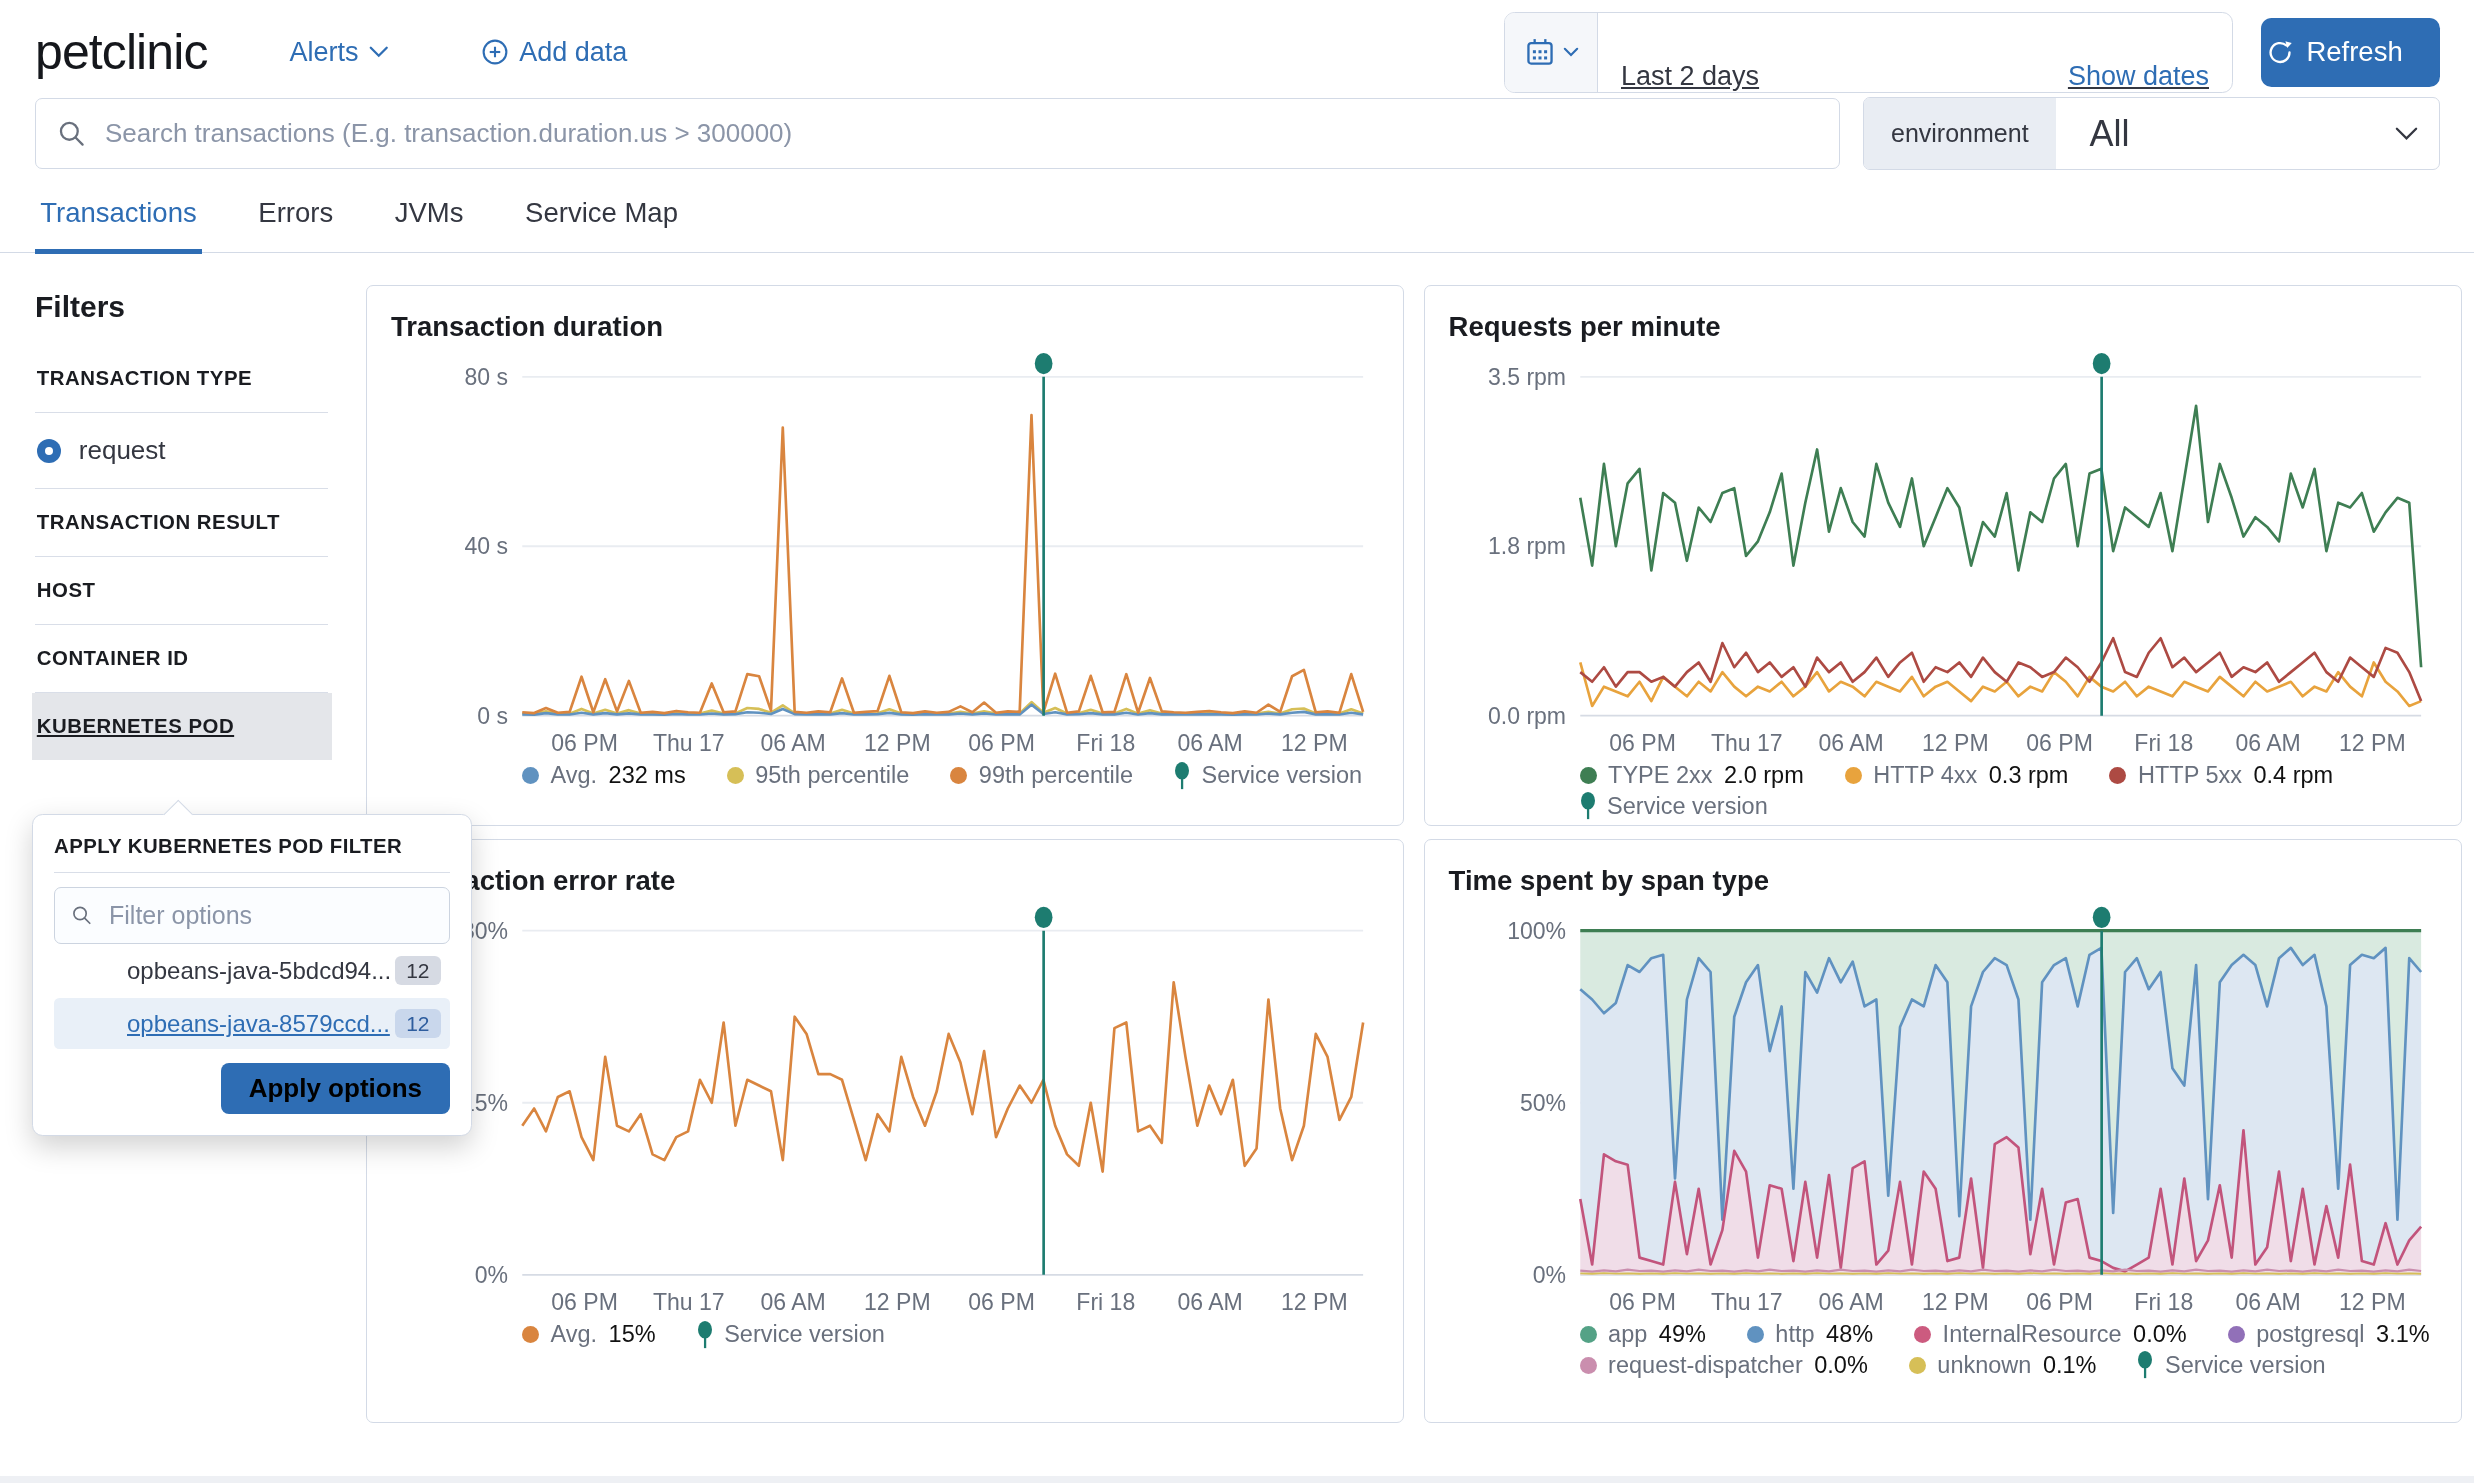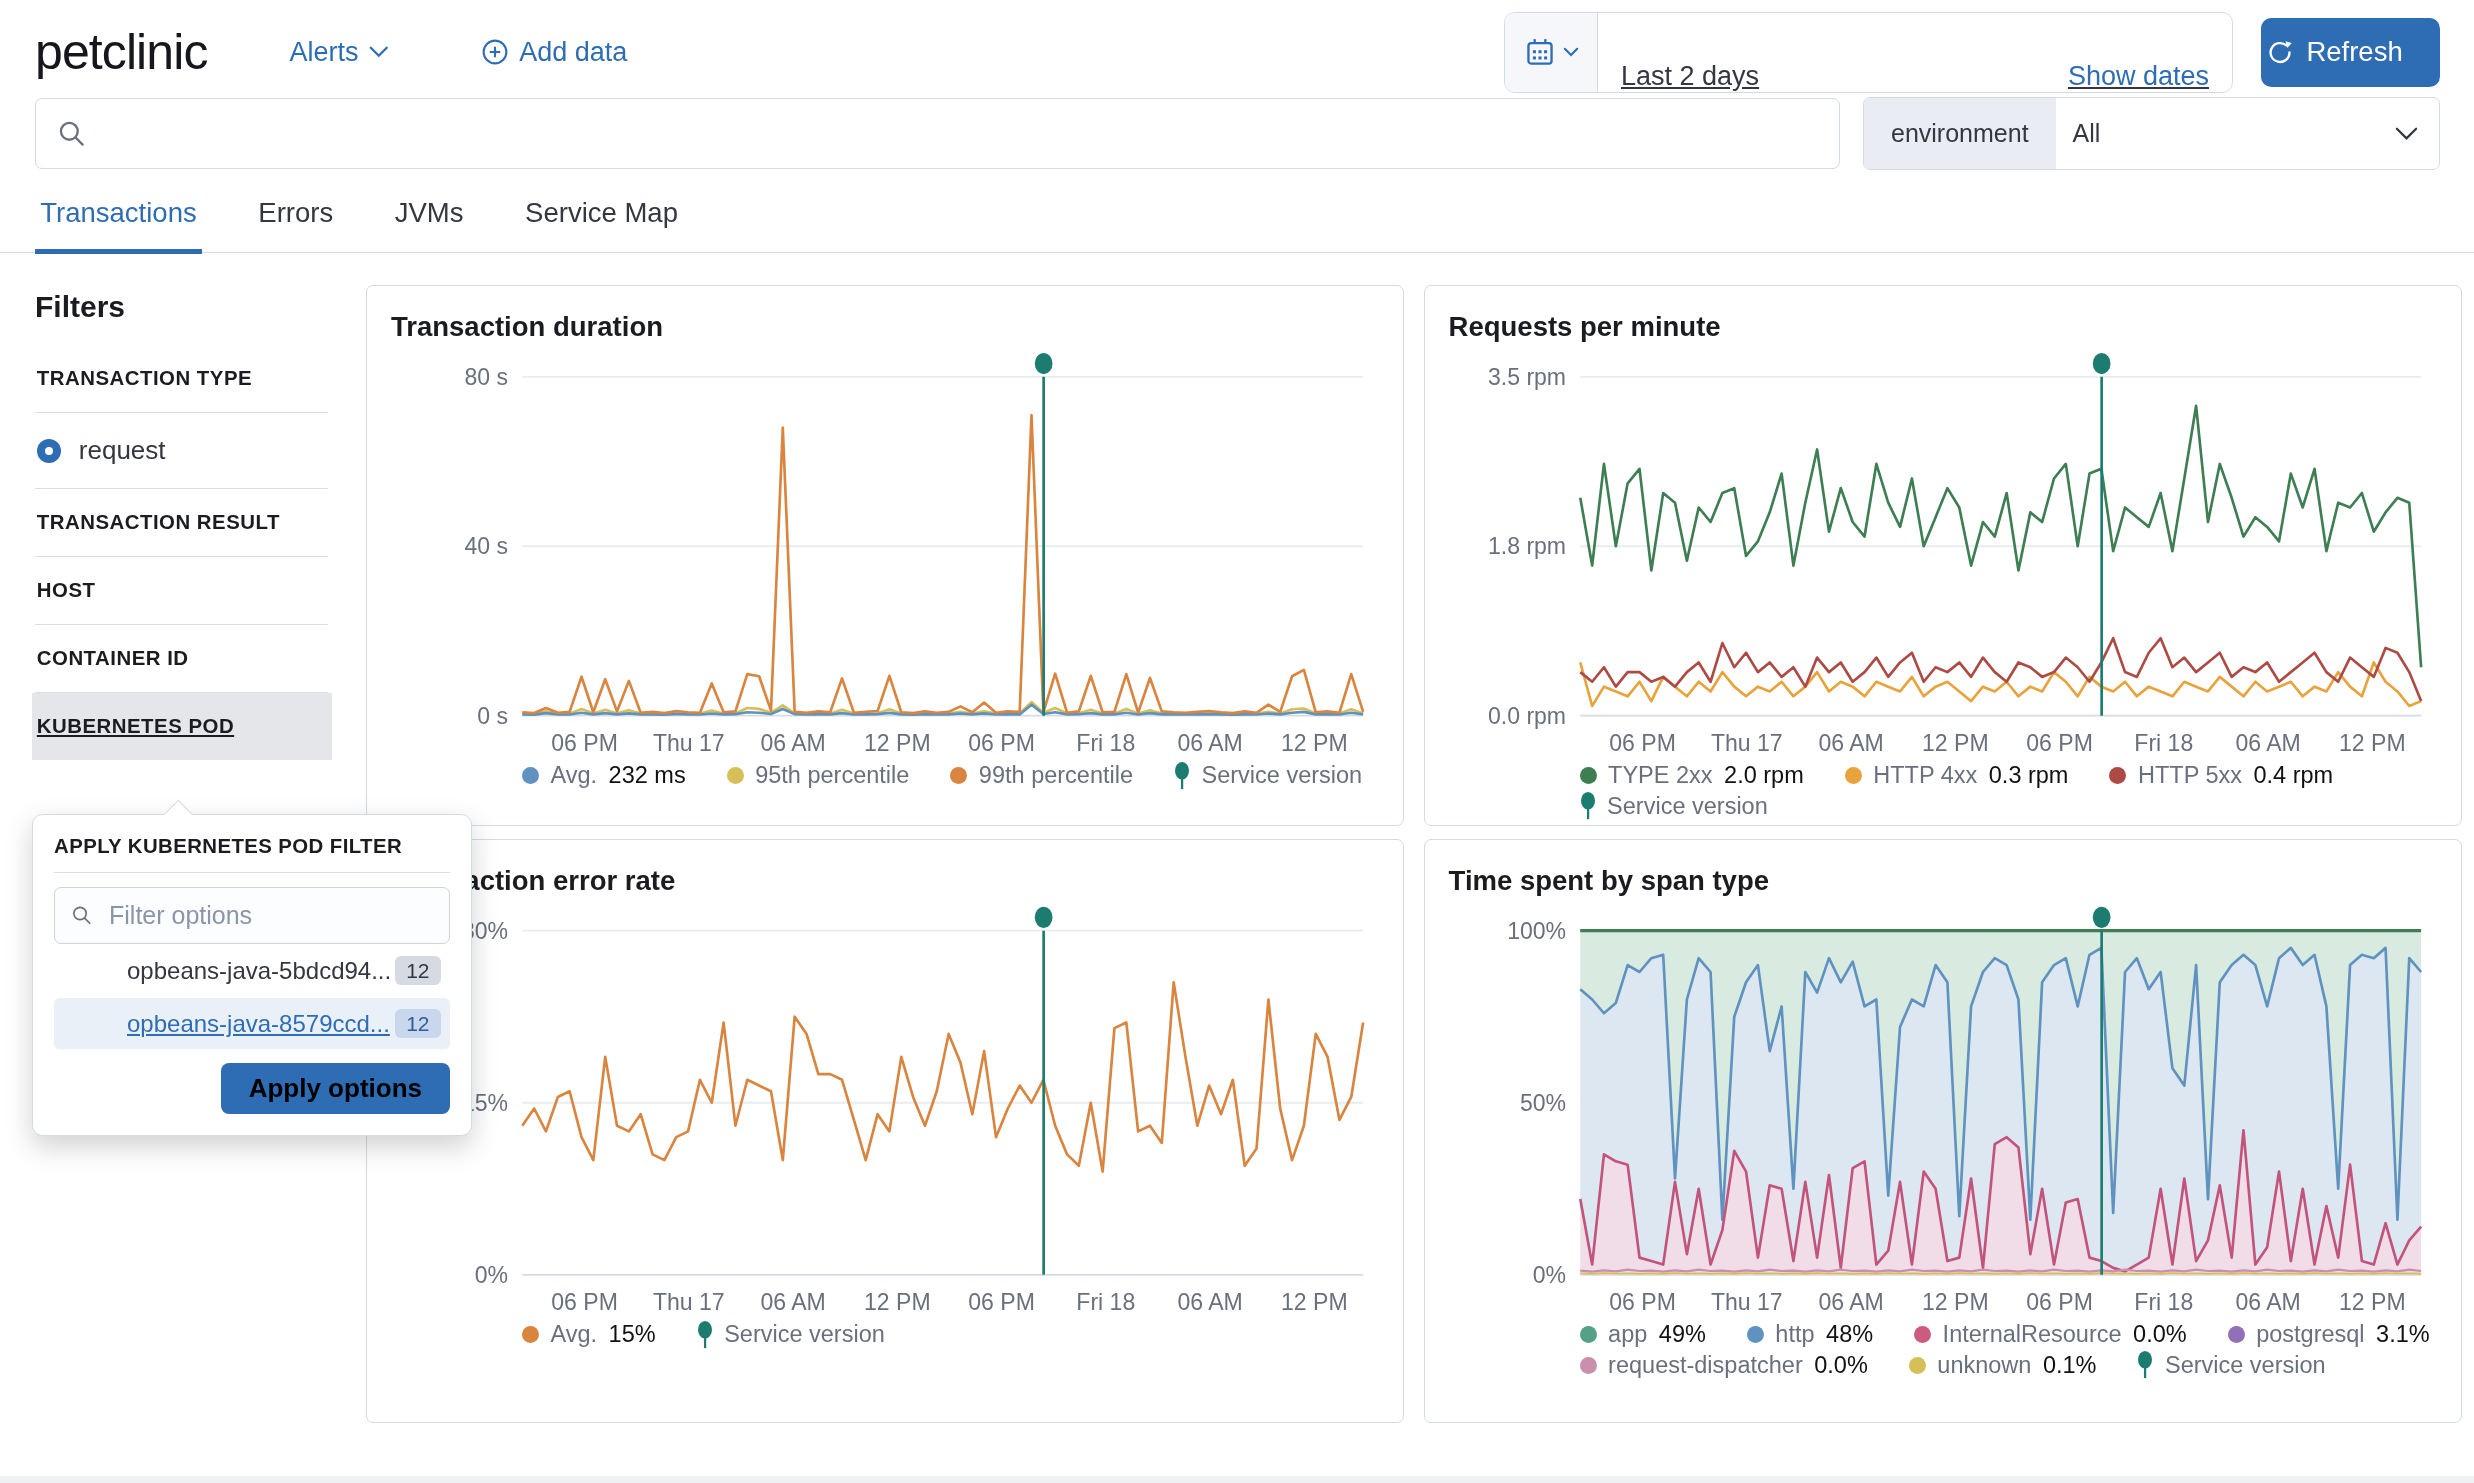--- a/index.html
+++ b/index.html
@@ -19,21 +19,21 @@
   .dp-showdates{margin-left:auto;padding-right:23px;font-size:27px;color:#2e6db4;cursor:pointer;}
   .refresh-btn{display:flex;align-items:center;justify-content:flex-start;gap:12.4px;width:179px;height:69px;background:#2e6db4;color:#fff;font-size:27.5px;border:none;border-radius:10.6px;cursor:pointer;}
 
   
   .search-row{display:flex;align-items:center;gap:23px;padding:12.4px 35px 0 35px;}
   .searchbar{flex:1;display:flex;align-items:center;gap:16px;height:71px;border:1.8px solid #d3dae6;border-radius:7px;background:#fff;padding:0 21px;box-sizing:border-box;}
   .searchbar input{flex:1;border:none;outline:none;font-size:26px;color:#343741;font-family:"Liberation Sans",sans-serif;background:transparent;}
   .searchbar input::placeholder{color:#8b95a8;}
   .env-select{display:flex;align-items:center;width:577px;height:73px;border:1.8px solid #d3dae6;border-radius:7px;background:#fff;box-sizing:border-box;cursor:pointer;}
   .env-label{display:flex;align-items:center;height:100%;padding:0 27px;background:#e9edf3;font-size:25px;color:#343741;border-radius:5.3px 0 0 5.3px;}
-  .env-value{font-size:25px;color:#343741;padding-left:17px;}
+  .env-value{font-size:36px;color:#343741;padding-left:34px;}
   .env-chev{margin-left:auto;padding-right:21px;display:flex;align-items:center;}
 
   
   .tabs{display:flex;gap:51px;padding:27px 35px 0 35px;border-bottom:1.8px solid #d3dae6;}
   .tab{font-size:27.5px;color:#343741;padding:0 5.3px 19.5px 5.3px;cursor:pointer;}
   .tab.active{color:#2e6db4;border-bottom:5.3px solid #2e6db4;margin-bottom:-1.8px;}
 
   
   .content{display:flex;padding:32px 13.3px 0 35px;}
   .sidebar{width:293px;flex:none;}
@@ -126,20 +126,21 @@
       </button>
     </div>
   </div>
 
   <div class="search-row">
     <div class="searchbar">
       <svg width="30" height="30" viewBox="0 0 34 34">
           <circle cx="14" cy="14" r="9.5" fill="none" stroke="#69707d" stroke-width="2.6"></circle>
           <line x1="21" y1="21" x2="29" y2="29" stroke="#69707d" stroke-width="2.6" stroke-linecap="round"></line>
         </svg>
+      <input type="text" placeholder="Search transactions (E.g. transaction.duration.us &gt; 300000)" style="">
     </div>
     <div class="env-select">
       <div class="env-label">environment</div>
       <div class="env-value">All</div>
       <div class="env-chev">
         <svg width="23" height="14" viewBox="0 0 26 16">
             <polyline points="2,2 13,13 24,2" fill="none" stroke="#343741" stroke-width="2.6" stroke-linecap="round"></polyline>
           </svg>
       </div>
     </div>

